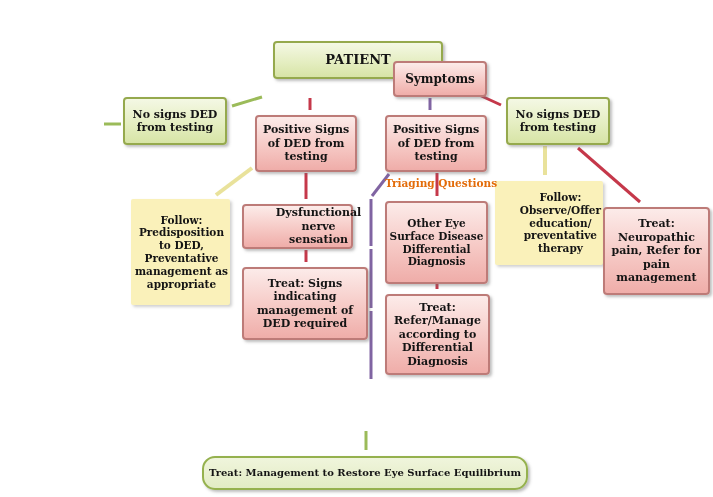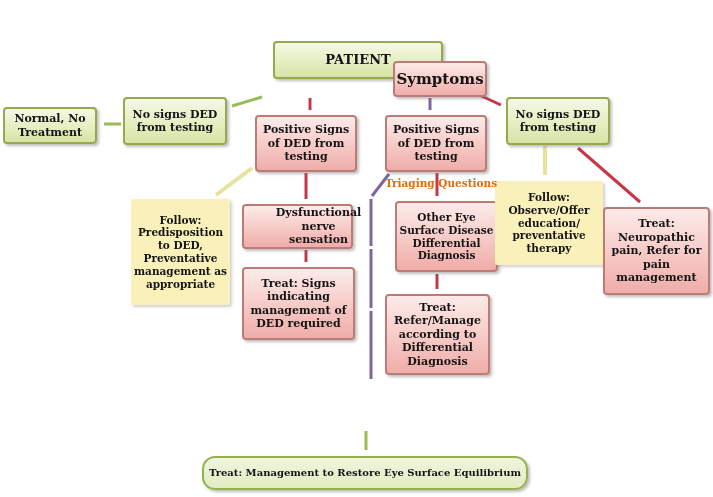--- a/index.html
+++ b/index.html
@@ -11,21 +11,21 @@
   .node{
     position:absolute;z-index:2;display:flex;align-items:center;justify-content:center;
     text-align:center;font-weight:bold;color:#141414;border-radius:4px;
     box-shadow:2px 2px 3px rgba(110,110,110,.45);
     font-size:11px;line-height:1.22;padding:2px;box-sizing:border-box;
   }
   .node-label{white-space:pre-line;}
   .green{background:linear-gradient(180deg,#f4f8e4 0%,#e5eec2 55%,#d7e4a6 100%);border:2px solid #95a94d;}
   .pink{background:linear-gradient(180deg,#fcebe9 0%,#f6c9c5 55%,#efadа9 100%);border:2px solid #bd7b78;}
   .pink{background:linear-gradient(180deg,#fcebe9 0%,#f6c9c5 55%,#efada9 100%);border:2px solid #bd7b78;}
-  .yellow{background:#faf1ba;border:none;box-shadow:2px 2px 3px rgba(120,120,120,.35);border-radius:2px;}
+  .yellow{background:#faf1ba;border:none;box-shadow:2px 2px 3px rgba(120,120,120,.35);border-radius:2px;justify-content:flex-end;}
   .purple{background:linear-gradient(180deg,#efeaf5 0%,#ddd2e9 55%,#cfc2e0 100%);border:2px solid #7e6996;}
   .lightgreen{background:linear-gradient(180deg,#f0f5dc 0%,#e2ecc4 100%);border:2px solid #95b14e;}
   .annotation{
     position:absolute;z-index:3;font-weight:bold;text-align:center;white-space:nowrap;
     color:#e36c0a;font-size:10.5px;
   }
   svg line, svg path{fill:none;}
   .st-green{stroke:#9bbb59;}
   .st-purple{stroke:#8064a2;}
   .st-red{stroke:#c5384a;}
@@ -71,28 +71,24 @@
     <line class="st-yellow" x1="545" y1="146" x2="545" y2="175" stroke-width="4" marker-end="url(#my)"></line>
     <line class="st-red" x1="578" y1="148" x2="640" y2="202" stroke-width="3" marker-end="url(#mr)"></line>
     <line class="st-green" x1="366" y1="431" x2="366" y2="450" stroke-width="3" marker-end="url(#mg)"></line>
   </svg>
 
   <div class="node green" style="left:273px;top:4px;width:170px;height:38px;font-size:13px;margin-top:37px;">
     <span class="node-label">PATIENT</span>
   </div>
 
 
-  <div class="node pink" style="left:393px;top:61px;width:94px;height:36px;font-size:15px;">
+  <div class="node pink" style="left:393px;top:61px;width:94px;height:36px;font-size:12px;">
     <span class="node-label">Symptoms</span>
   </div>
 
-  <div class="node green" style="left:3px;top:107px;width:94px;height:37px;">
-    <span class="node-label">Normal, No
-Treatment</span>
-  </div>
 
   <div class="node green" style="left:123px;top:97px;width:104px;height:48px;">
     <span class="node-label">No signs DED
 from testing</span>
   </div>
 
   <div class="node pink" style="left:255px;top:115px;width:102px;height:57px;">
     <span class="node-label">Positive Signs
 of DED from
 testing</span>
@@ -116,28 +112,28 @@
 Preventative
 management as
 appropriate</span>
   </div>
 
   <div class="node pink" style="left:242px;top:204px;width:111px;height:45px;padding-left:44px;">
     <span class="node-label">Dysfunctional
 nerve sensation</span>
   </div>
 
-  <div class="node pink" style="left:242px;top:267px;width:113px;height:73px;">
+  <div class="node pink" style="left:242px;top:267px;width:126px;height:73px;">
     <span class="node-label">Treat: Signs
 indicating
 management of
 DED required</span>
   </div>
 
-  <div class="node pink" style="left:395px;top:201px;width:103px;height:71px;font-size:10.5px;">
+  <div class="node pink" style="left:385px;top:201px;width:103px;height:83px;font-size:10.5px;">
     <span class="node-label">Other Eye
 Surface Disease
 Differential
 Diagnosis</span>
   </div>
 
   <div class="node pink" style="left:385px;top:294px;width:105px;height:81px;">
     <span class="node-label">Treat:
 Refer/Manage
 according to

